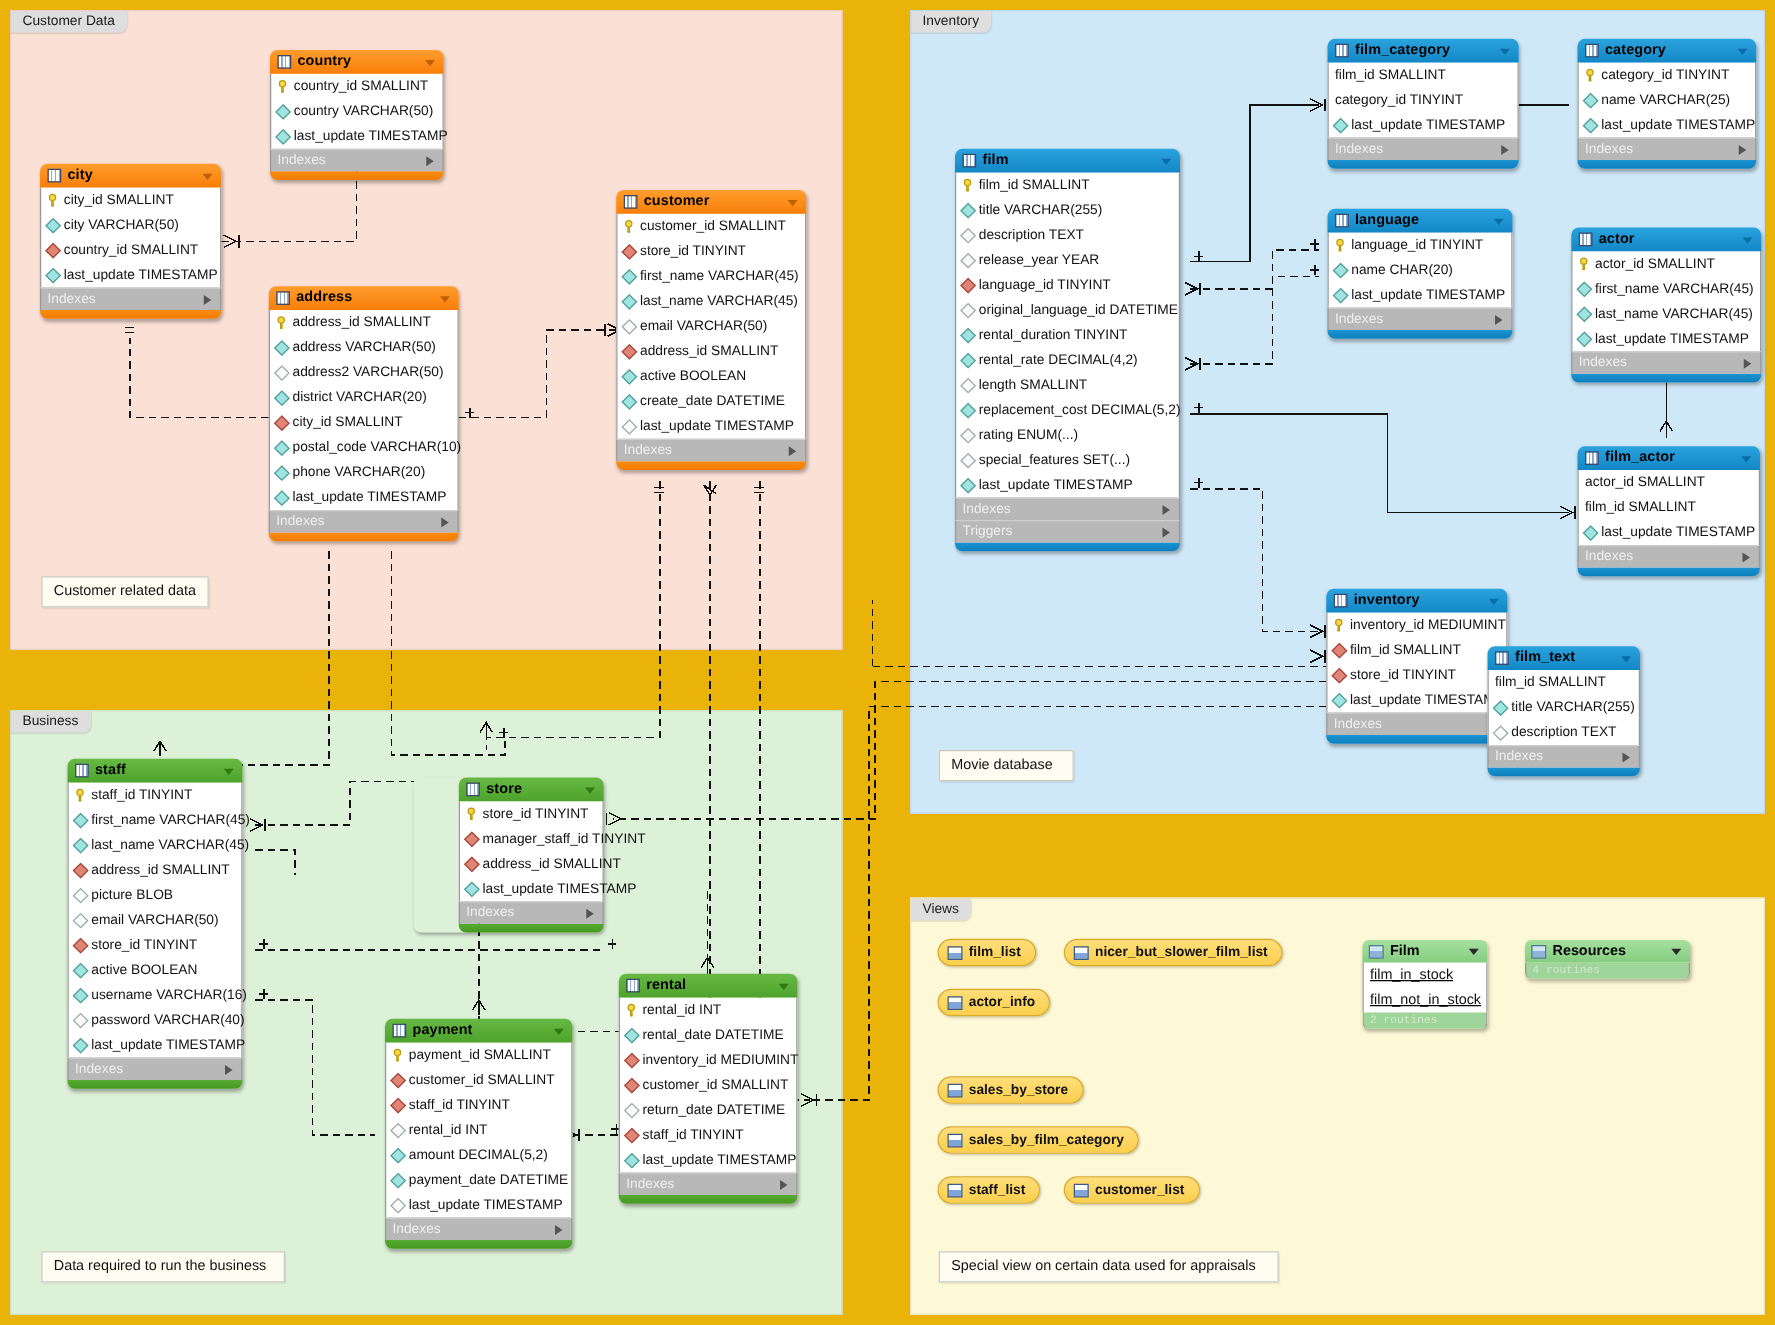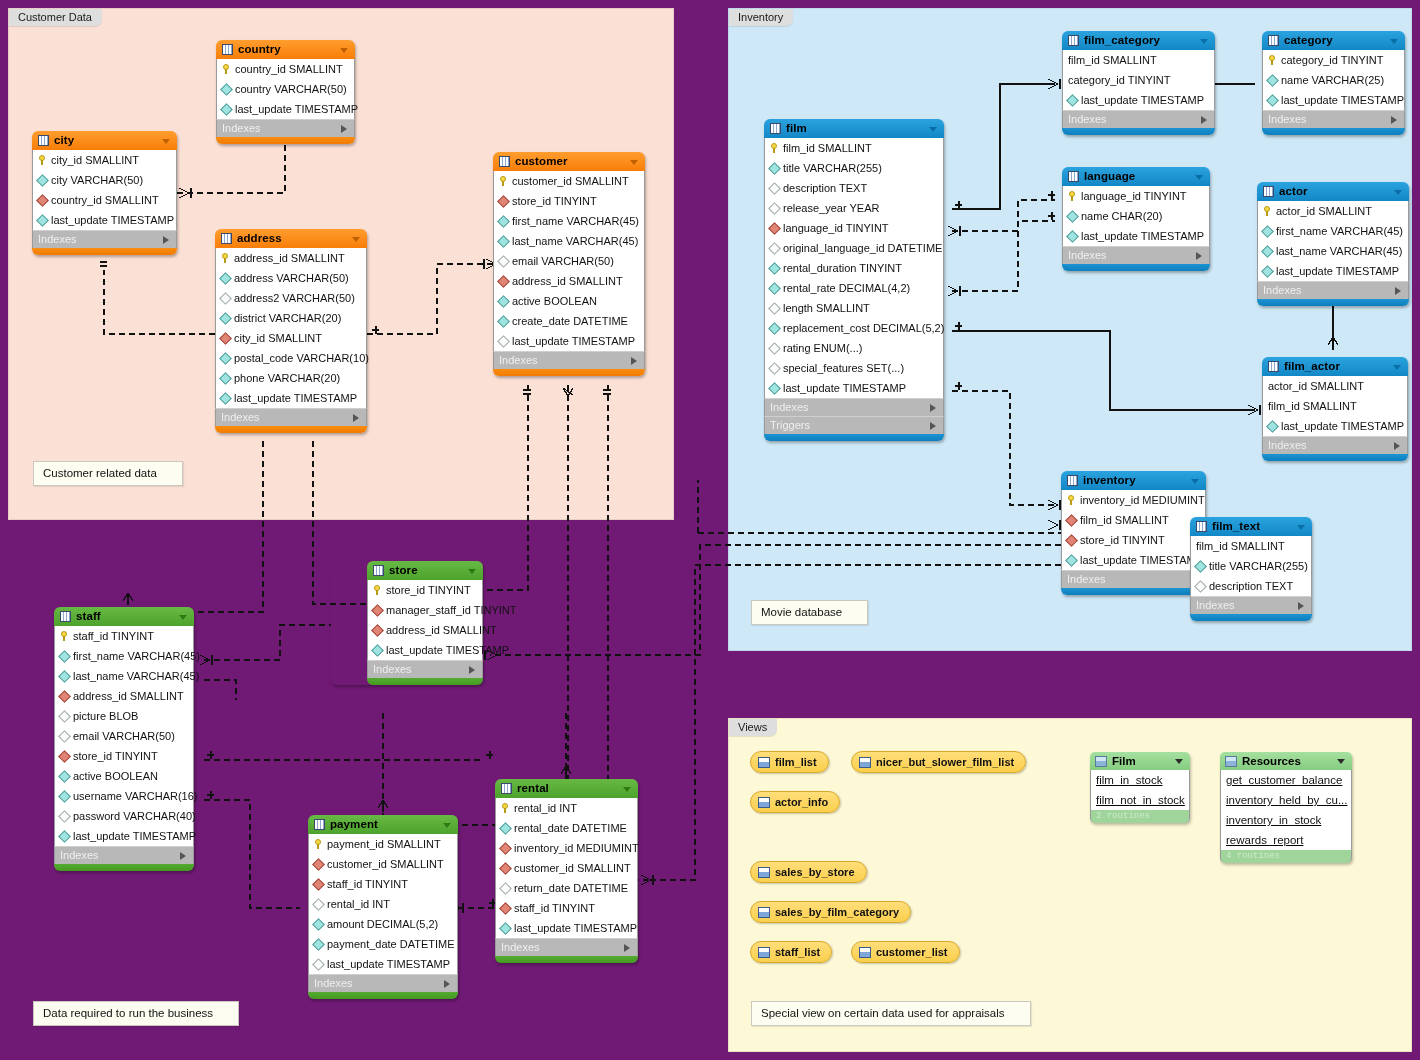--- a/index.html
+++ b/index.html
@@ -8,21 +8,21 @@
     font-family:"Liberation Sans","DejaVu Sans",sans-serif;
     font-size:11px;
     color:#000;
     -webkit-font-smoothing:antialiased;
   }
   #canvas{
     position:relative;
     width:1420px;
     height:1060px;
     overflow:hidden;
-    background:#701a75;
+    background:#eab308;
   }
   
   .layer-sections{position:absolute;inset:0;z-index:1;}
   .layer-lines{position:absolute;inset:0;z-index:2;pointer-events:none;}
   .layer-tables{position:absolute;inset:0;z-index:3;}
 
   
   .section{
     position:absolute;
     box-sizing:border-box;
@@ -45,21 +45,21 @@
   .sec-inventory{background:#cfe8f7;border-color:#bcd8ea;}
   .sec-business{background:#ddf0d8;border-color:#c9e0c4;}
   .sec-views{background:#fdf8d5;border-color:#e8e3c2;}
 
   
   .note{
     position:absolute;
     box-sizing:border-box;
     background:#fdfdf2;
     border:1px solid #c9c9c0;
-    padding:5px 25px 6px 9px;
+    padding:5px 9px 6px 9px;
     font-size:11.5px;
     color:#111;
     white-space:nowrap;
     box-shadow:1px 1px 1px rgba(0,0,0,.08);
   }
 
   
   .tbl{
     position:absolute;
     box-sizing:border-box;
@@ -241,20 +241,23 @@
 <body>
 
 <div id="canvas">
 
   <div class="layer-sections" id="sections-layer">
       <div class="section sec-customer" style="left: 8px; top: 8px; width: 666px; height: 512px;">
         <div class="section-tab">Customer Data</div>
       </div>
       <div class="section sec-inventory" style="left: 728px; top: 8px; width: 684px; height: 643px;">
         <div class="section-tab">Inventory</div>
+      </div>
+      <div class="section sec-business" style="left: 8px; top: 568px; width: 666px; height: 484px;">
+        <div class="section-tab">Business</div>
       </div>
       <div class="section sec-views" style="left: 728px; top: 718px; width: 684px; height: 334px;">
         <div class="section-tab">Views</div>
       </div>
       <div class="note" style="left: 33px; top: 461px; min-width: 133px;">Customer related data</div>
       <div class="note" style="left: 751px; top: 600px; min-width: 108px;">Movie database</div>
       <div class="note" style="left: 33px; top: 1001px; min-width: 195px;">Data required to run the business</div>
       <div class="note" style="left: 751px; top: 1001px; min-width: 272px;">Special view on certain data used for appraisals</div>
     </div>
 
@@ -766,21 +769,21 @@
             <span class="fname">password VARCHAR(40)</span>
           </div>
           <div class="fld">
             <span class="ic ic-dia cyan"></span>
             <span class="fname">last_update TIMESTAMP</span>
           </div>
         </div>
         <div class="tbl-foot"><span>Indexes</span><span class="arr"></span></div>
         <div class="tbl-base"></div>
       </div>
-      <div class="tbl t-green" style="left: 331px; top: 561px; width: 152px; padding-left: 36px;">
+      <div class="tbl t-green" style="left: 331px; top: 622px; width: 152px; padding-left: 36px;">
         <div class="tbl-head">
           <span class="tbl-icon"></span>
           <span class="tname">store</span>
           <span class="caret"></span>
         </div>
         <div class="tbl-body">
           <div class="fld">
             <span class="ic ic-key"></span>
             <span class="fname">store_id TINYINT</span>
           </div>
@@ -917,22 +920,16 @@
           <div class="rrow">film_not_in_stock</div>
         </div>
         <div class="rgrp-foot">2 routines</div>
       </div>
       <div class="rgrp" style="left: 1220px; top: 752px; width: 132px;">
         <div class="rgrp-head">
           <span class="ricon"></span>
           <span class="rname">Resources</span>
           <span class="caret"></span>
         </div>
-        <div class="rgrp-body">
-          <div class="rrow">get_customer_balance</div>
-          <div class="rrow">inventory_held_by_cu...</div>
-          <div class="rrow">inventory_in_stock</div>
-          <div class="rrow">rewards_report</div>
-        </div>
         <div class="rgrp-foot">4 routines</div>
       </div>
     </div>
 </div>
 
 </body></html>

